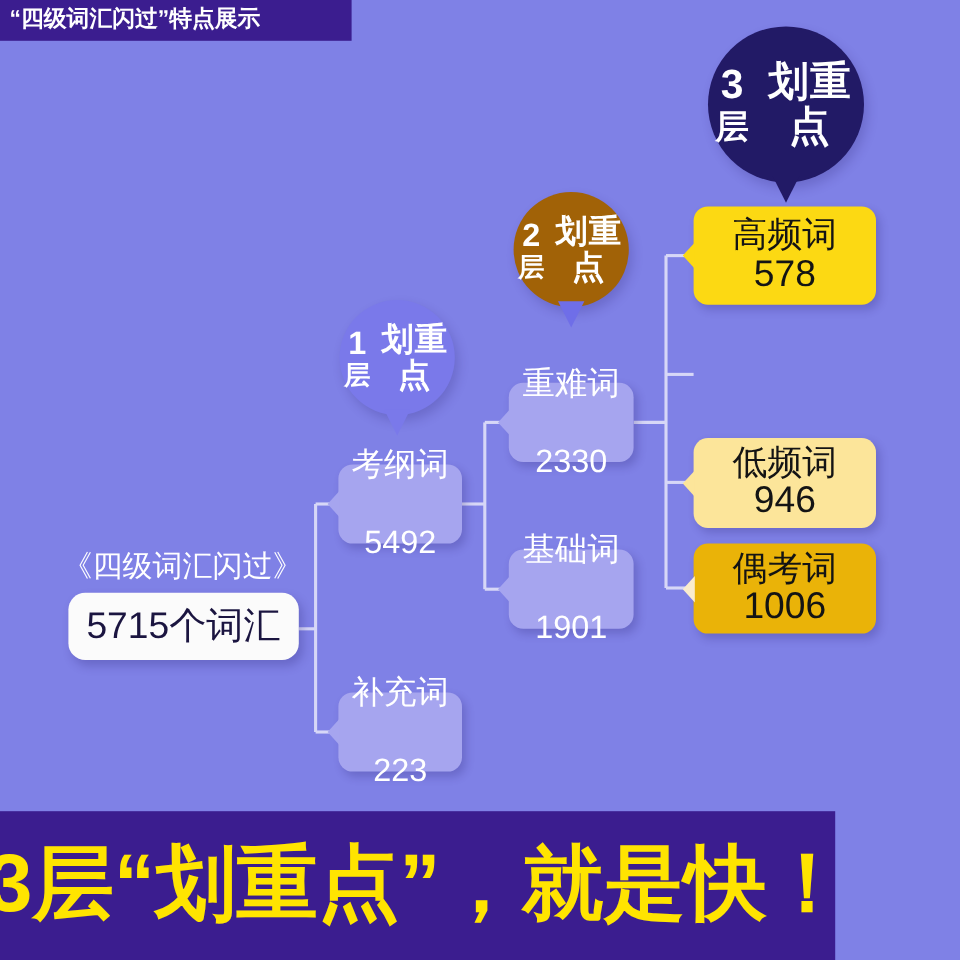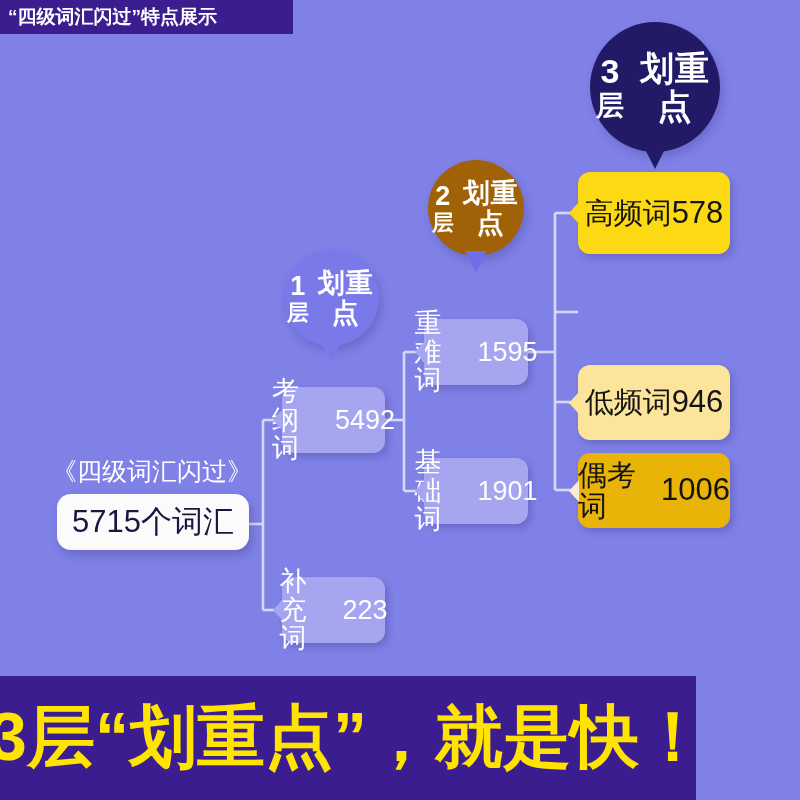--- a/index.html
+++ b/index.html
@@ -35,21 +35,21 @@
     transform:translateY(-2px);
   }
 
   
   #links{position:absolute;left:0;top:0;width:800px;height:800px;}
 
   
   .node{
     position:absolute;box-sizing:border-box;
     border-radius:12px;
-    display:flex;flex-direction:row;
+    display:flex;flex-direction:column;
     align-items:center;justify-content:center;
     line-height:1.06;
     box-shadow:3px 4px 7px rgba(40,30,110,0.23);
   }
   .node .l1{display:block;}
   .node .l2{display:block;}
 
   
   .node.notch::before{
     content:"";position:absolute;left:-9px;top:50%;
@@ -175,21 +175,21 @@
     <span class="l2">5492</span>
   </div>
 
   <div class="node purple notch" style="left:282px;top:577px;width:103px;height:66px;--notch:#a6a5ef;">
     <span class="l1">补充词</span>
     <span class="l2">223</span>
   </div>
 
   <div class="node purple notch" style="left:424px;top:319px;width:104px;height:66px;--notch:#a6a5ef;">
     <span class="l1">重难词</span>
-    <span class="l2">1595</span>
+    <span class="l2">2330</span>
   </div>
 
   <div class="node purple notch" style="left:424px;top:458px;width:104px;height:66px;--notch:#a6a5ef;">
     <span class="l1">基础词</span>
     <span class="l2">1901</span>
   </div>
 
   <div class="node yellow notch" style="left:578px;top:172px;width:152px;height:82px;background:#fcd913;--notch:#fcd913;">
     <span class="l1">高频词</span>
     <span class="l2">578</span>

